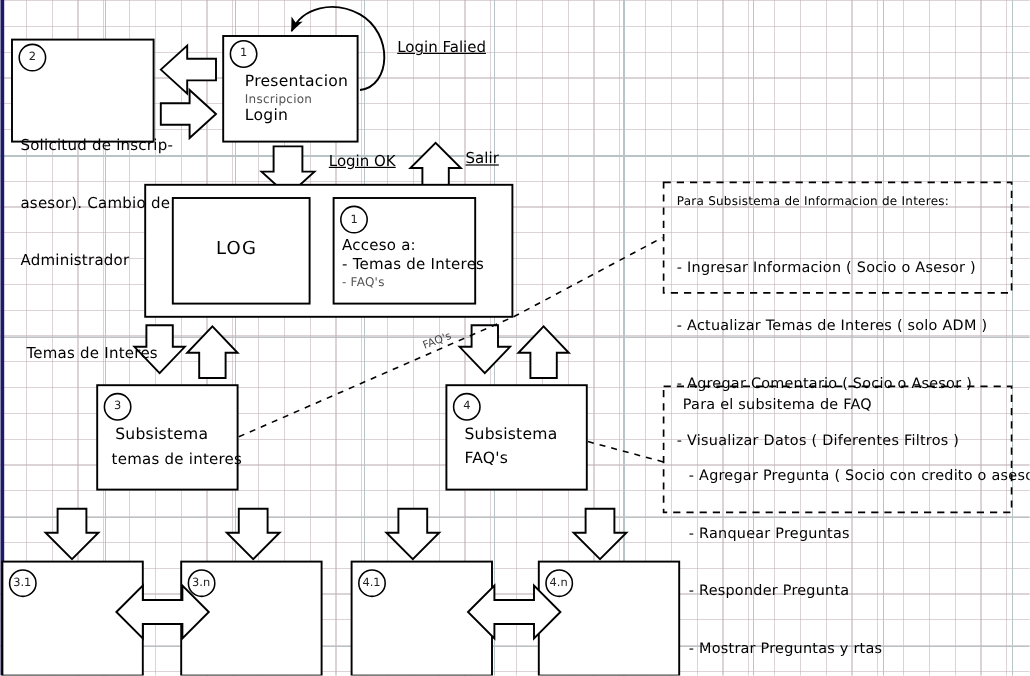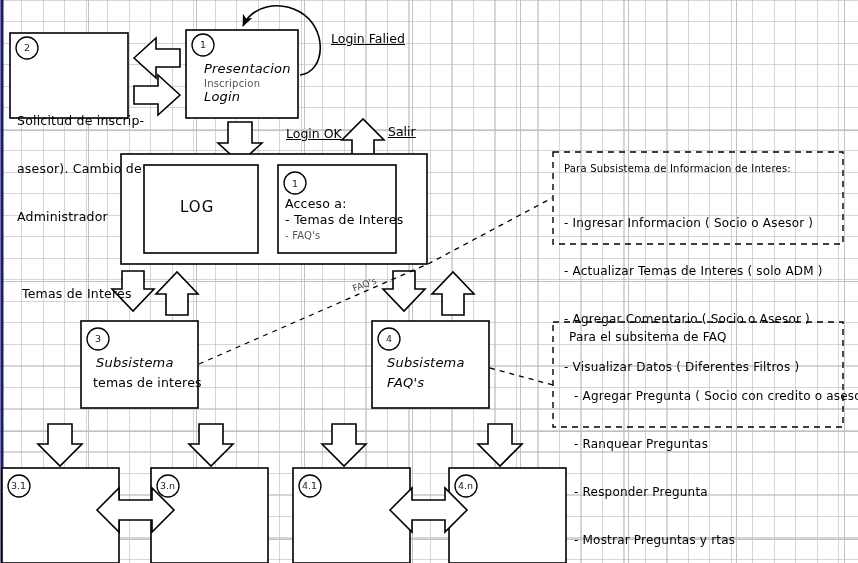--- a/index.html
+++ b/index.html
@@ -33,21 +33,21 @@
       repeating-linear-gradient(to bottom, #fff 0 4px, rgba(255,255,255,0) 4px 10px),
       repeating-linear-gradient(to right, #fff 0 4px, rgba(255,255,255,0) 4px 10px);
     background-size:100% 10px, 10px 100%;
     mix-blend-mode:normal;
     opacity:0;
   }
   svg#canvas{position:absolute;left:0;top:0;width:858px;height:563px;}
   .lbl{position:absolute;white-space:pre;color:#000;}
   .t-body{font-size:12.5px;letter-spacing:.2px;}
   .t-small{font-size:10px;color:#555;letter-spacing:.2px;}
-  .t-mid{font-size:13px;letter-spacing:.2px;font-style:italic;}
+  .t-mid{font-size:13px;letter-spacing:.2px;}
   .t-log{font-size:15px;letter-spacing:1px;}
   .t-num{font-size:9.5px;color:#222;}
   .t-note-head{font-size:10px;letter-spacing:.2px;}
   .t-note-head2{font-size:12px;letter-spacing:.2px;}
   .t-note{font-size:12px;letter-spacing:.2px;}
   .t-edge{font-size:12.5px;text-decoration:underline;}
   .t-faq-diag{font-size:9px;color:#444;}
 </style>
 </head>
 <body>
@@ -201,21 +201,21 @@
     <div>asesor). Cambio de</div>
     <div>Administrador</div>
   </div>
 
   <div class="lbl t-num" style="left:200px;top:39px;">1</div>
   <div class="lbl t-mid" style="left:204px;top:61px;">Presentacion</div>
   <div class="lbl t-small" style="left:204px;top:78px;">Inscripcion</div>
   <div class="lbl t-mid" style="left:204px;top:89px;">Login</div>
 
   <div class="lbl t-edge" style="left:331px;top:31px;">Login Falied</div>
-  <div class="lbl t-edge" style="left:274px;top:126px;margin-left:12px;">Login OK</div>
+  <div class="lbl t-edge" style="left:274px;top:126px;">Login OK</div>
   <div class="lbl t-edge" style="left:388px;top:124px;">Salir</div>
   <div class="lbl t-body" style="left:22px;top:286px;">Temas de Interes</div>
   <div class="lbl t-faq-diag" style="left:353px;top:284px;transform:rotate(-21deg);transform-origin:left center;">FAQ's</div>
 
   <div class="lbl t-log" style="left:180px;top:198px;">LOG</div>
   <div class="lbl t-num" style="left:292px;top:178px;">1</div>
   <div class="lbl t-body" style="left:285px;top:196px;">Acceso a:</div>
   <div class="lbl t-body" style="left:285px;top:212px;">- Temas de Interes</div>
   <div class="lbl t-small" style="left:285px;top:230px;">- FAQ's</div>
 

